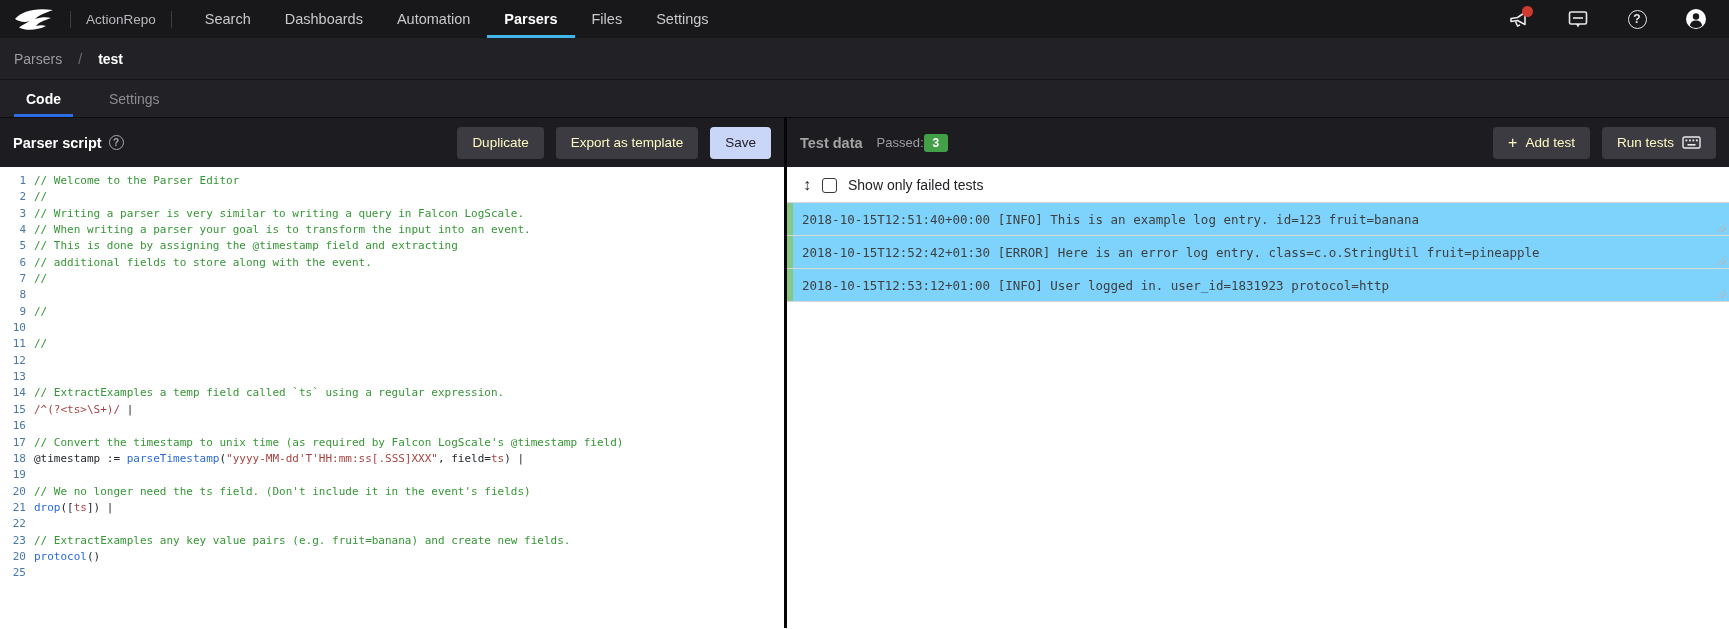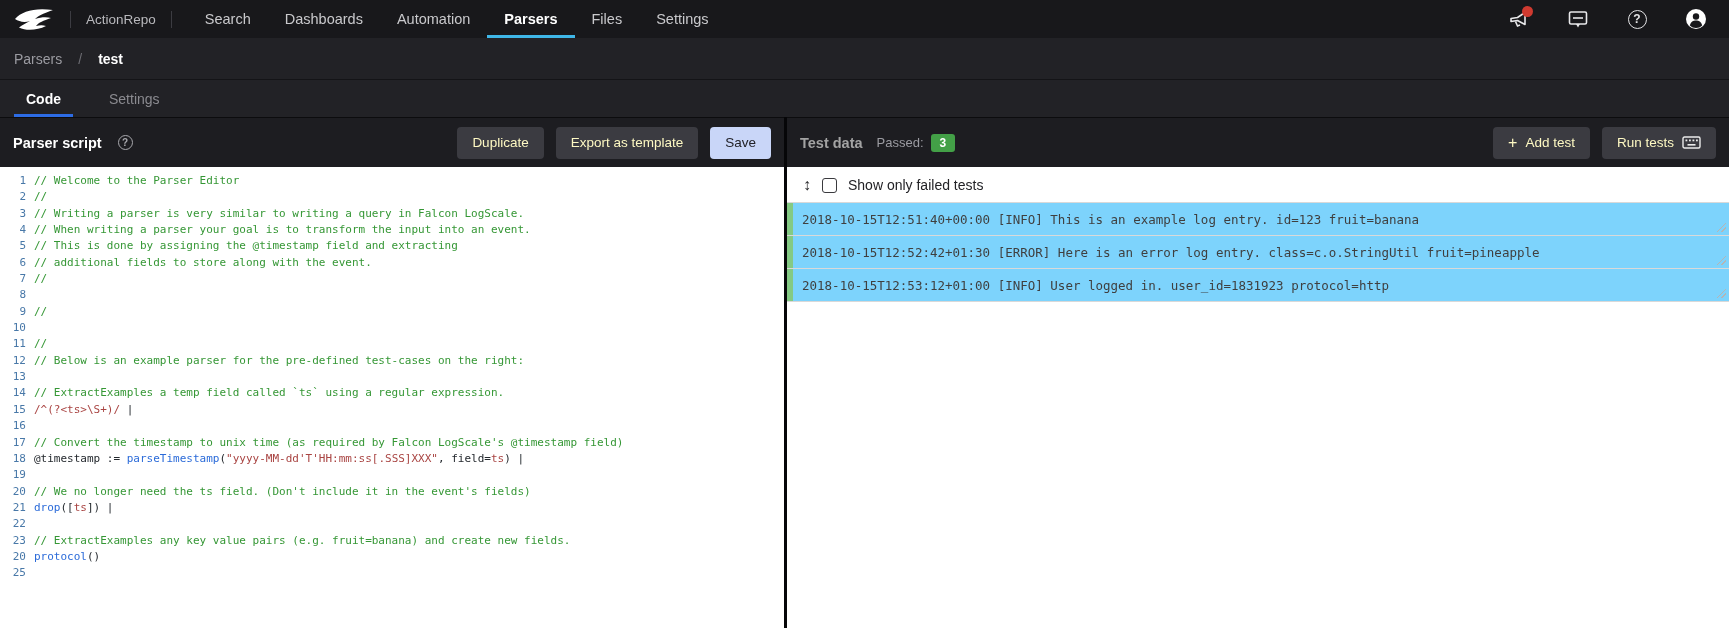--- a/index.html
+++ b/index.html
@@ -46,31 +46,31 @@
     border-bottom:3px solid transparent;cursor:pointer;}
   .tab.active{color:#fff;font-weight:600;border-bottom-color:var(--tab-underline);}
   
   .workspace{display:flex;height:511px;}
   .pane{display:flex;flex-direction:column;background:#fff;}
   .pane-left{width:784px;}
   .pane-divider{width:3px;background:#060608;}
   .pane-right{flex:1;}
   .pane-toolbar{height:50px;background:#1d1d21;border-top:1px solid #0c0c0e;
     display:flex;align-items:center;justify-content:space-between;padding:0 13px;flex:0 0 50px;}
-  .toolbar-title{display:flex;align-items:center;gap:16px;color:#fff;font-size:14.5px;font-weight:700;}
+  .toolbar-title{display:flex;align-items:center;gap:7px;color:#fff;font-size:14.5px;font-weight:700;}
   .toolbar-help{width:15px;height:15px;border:1.4px solid #a8a8ad;border-radius:50%;color:#a8a8ad;
     font-size:10px;font-weight:600;display:flex;align-items:center;justify-content:center;cursor:pointer;}
   .btn-group{display:flex;align-items:center;gap:12px;}
   .btn{height:32px;padding:0 15px;border:none;border-radius:4px;background:#3b3b41;color:#fef9c3;
     font-size:13.5px;font-family:"Liberation Sans",sans-serif;cursor:pointer;display:flex;
     align-items:center;gap:8px;}
   .btn-save{background:var(--save-bg);color:#222228;}
   .testbar-left{display:flex;align-items:center;gap:14px;}
   .testbar-title{color:#a3a3a3;font-size:14.5px;font-weight:700;}
-  .passed-wrap{display:flex;align-items:center;gap:7px;font-size:13px;color:#9b9ba1;}
+  .passed-wrap{display:flex;align-items:center;font-size:13px;color:#9b9ba1;}
   .passed-badge{background:var(--badge-bg);color:#fff;font-size:12px;font-weight:600;
     padding:2px 9px;border-radius:3px;}
   .plus-glyph{font-size:16px;font-weight:400;line-height:1;}
   
   .editor{flex:1;overflow:hidden;padding-top:6px;background:#fff;
     font-family:"DejaVu Sans Mono",monospace;font-size:11px;}
   .code-line{display:flex;line-height:16.35px;height:16.35px;white-space:pre;cursor:text;}
   .ln{width:26px;text-align:right;color:var(--code-ln);flex:0 0 26px;margin-right:8px;user-select:none;}
   .seg-c{color:var(--code-comment);}
   .seg-lk{color:var(--code-comment);text-decoration:underline;}
@@ -172,21 +172,21 @@
         <div class="code-line"><span class="ln">2</span><span class="code"><span class="seg-c">//</span></span></div>
         <div class="code-line"><span class="ln">3</span><span class="code"><span class="seg-c">// Writing a parser is very similar to writing a query in Falcon LogScale.</span></span></div>
         <div class="code-line"><span class="ln">4</span><span class="code"><span class="seg-c">// When writing a parser your goal is to transform the input into an event.</span></span></div>
         <div class="code-line"><span class="ln">5</span><span class="code"><span class="seg-c">// This is done by assigning the @timestamp field and extracting</span></span></div>
         <div class="code-line"><span class="ln">6</span><span class="code"><span class="seg-c">// additional fields to store along with the event.</span></span></div>
         <div class="code-line"><span class="ln">7</span><span class="code"><span class="seg-c">//</span></span></div>
         <div class="code-line"><span class="ln">8</span></div>
         <div class="code-line"><span class="ln">9</span><span class="code"><span class="seg-c">//</span></span></div>
         <div class="code-line"><span class="ln">10</span></div>
         <div class="code-line"><span class="ln">11</span><span class="code"><span class="seg-c">//</span></span></div>
-        <div class="code-line"><span class="ln">12</span><span class="code"><span class="seg-c">// Below is an example parser for the pre-defined test-cases on the right:</span></span></div>
+        <div class="code-line"><span class="ln">12</span></div>
         <div class="code-line"><span class="ln">13</span><span class="code"></span></div>
         <div class="code-line"><span class="ln">14</span><span class="code"><span class="seg-c">// ExtractExamples a temp field called `ts` using a regular expression.</span></span></div>
         <div class="code-line"><span class="ln">15</span><span class="code"><span class="seg-re">/^(?&lt;ts&gt;\S+)/</span><span class="seg-p"> |</span></span></div>
         <div class="code-line"><span class="ln">16</span><span class="code"></span></div>
         <div class="code-line"><span class="ln">17</span><span class="code"><span class="seg-c">// Convert the timestamp to unix time (as required by Falcon LogScale's @timestamp field)</span></span></div>
         <div class="code-line"><span class="ln">18</span><span class="code"><span class="seg-p">@timestamp := </span><span class="seg-fn">parseTimestamp</span><span class="seg-p">(</span><span class="seg-re">"yyyy-MM-dd'T'HH:mm:ss[.SSS]XXX"</span><span class="seg-p">, field=</span><span class="seg-re">ts</span><span class="seg-p">) |</span></span></div>
         <div class="code-line"><span class="ln">19</span><span class="code"></span></div>
         <div class="code-line"><span class="ln">20</span><span class="code"><span class="seg-c">// We no longer need the ts field. (Don't include it in the event's fields)</span></span></div>
         <div class="code-line"><span class="ln">21</span><span class="code"><span class="seg-fn">drop</span><span class="seg-p">([</span><span class="seg-re">ts</span><span class="seg-p">]) |</span></span></div>
         <div class="code-line"><span class="ln">22</span><span class="code"></span></div>

